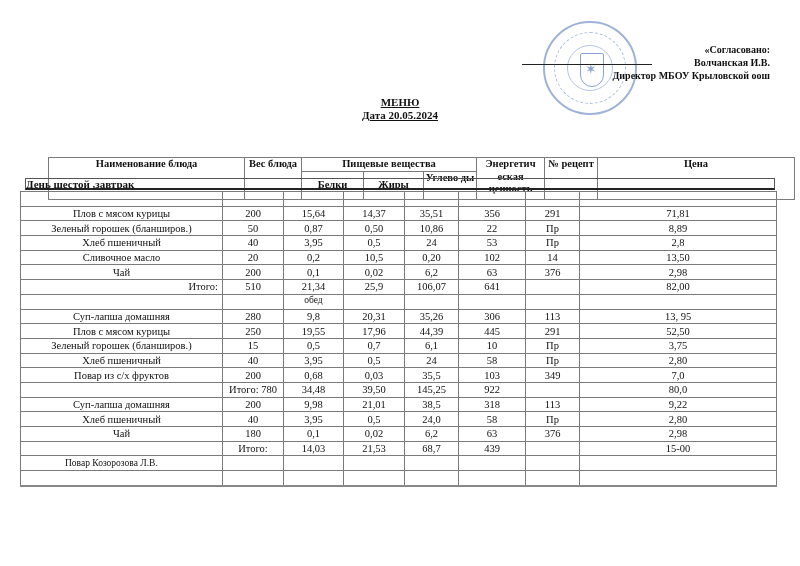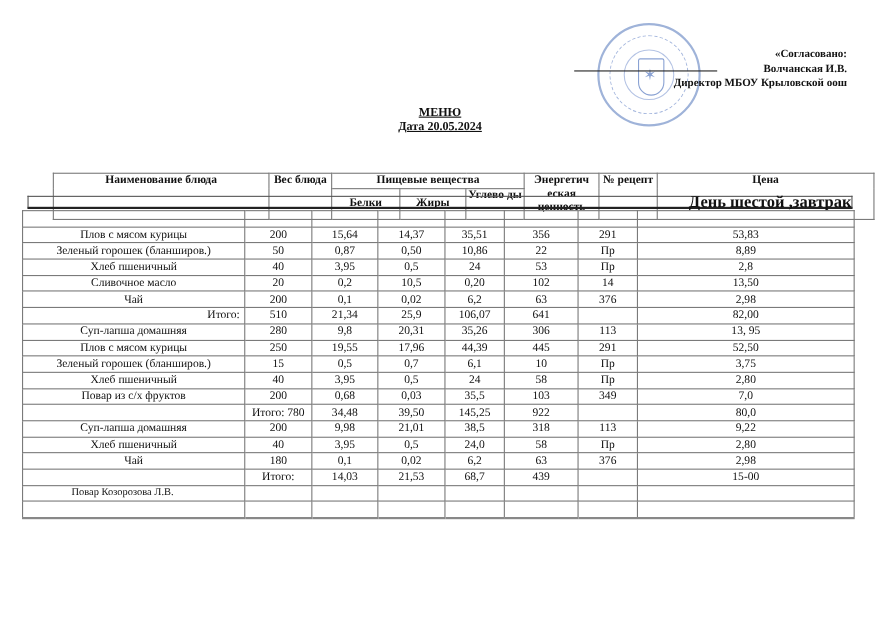--- a/index.html
+++ b/index.html
@@ -26,22 +26,22 @@
   table { border-collapse: collapse; position: absolute; table-layout: fixed; }
   td { border: 1px solid #7a7a7a; padding: 0; text-align: center; font-size: 10.5px; line-height: 13px;
        overflow: hidden; white-space: nowrap; }
 
   .hdr { left: 48px; top: 137px; width: 746px; margin-top: 20px; }
   .hdr td { font-weight: bold; font-size: 10.5px; vertical-align: top; line-height: 12.5px; white-space: normal; }
   .hdr tr.r1 td { height: 12px; }
   .hdr tr.r2 td { height: 27px; }
 
   .band { position: absolute; left: 25px; top: 178px; width: 750px; height: 12px; border: 1px solid #555;
-          border-bottom: 2px solid #222; box-sizing: border-box; font-weight: bold; font-size: 15px;
-          text-align: right; line-height: 10px; }
+          border-bottom: 2px solid #222; box-sizing: border-box; font-weight: bold; font-size: 11px;
+          text-align: left; line-height: 10px; }
 
   .body { left: 20px; top: 191px; width: 756px; }
   .body td { height: 13.7px; }
   .body td.name { }
   .body td.right { text-align: right; padding-right: 4px; }
   .body td.left-small { text-align: left; font-size: 9.5px; padding-left: 44px; }
   .body td.sub { font-size: 9.5px; vertical-align: top; line-height: 11px; }
   .body tr.last td { border-bottom: 2px solid #888; }
 </style>
 </head>
@@ -116,21 +116,21 @@
         <td></td>
       </tr>
       <tr>
         <td class="name">Плов с мясом курицы</td>
         <td>200</td>
         <td>15,64</td>
         <td>14,37</td>
         <td>35,51</td>
         <td>356</td>
         <td>291</td>
-        <td>53,83</td>
+        <td>71,81</td>
       </tr>
       <tr>
         <td class="name">Зеленый горошек (бланширов.)</td>
         <td>50</td>
         <td>0,87</td>
         <td>0,50</td>
         <td>10,86</td>
         <td>22</td>
         <td>Пр</td>
         <td>8,89</td>
@@ -169,20 +169,30 @@
         <td class="right">Итого:</td>
         <td>510</td>
         <td>21,34</td>
         <td>25,9</td>
         <td>106,07</td>
         <td>641</td>
         <td></td>
         <td>82,00</td>
       </tr>
       <tr>
+        <td class="name"></td>
+        <td></td>
+        <td class="sub">обед</td>
+        <td></td>
+        <td></td>
+        <td></td>
+        <td></td>
+        <td></td>
+      </tr>
+      <tr>
         <td class="name">Суп-лапша домашняя</td>
         <td>280</td>
         <td>9,8</td>
         <td>20,31</td>
         <td>35,26</td>
         <td>306</td>
         <td>113</td>
         <td>13, 95</td>
       </tr>
       <tr>

